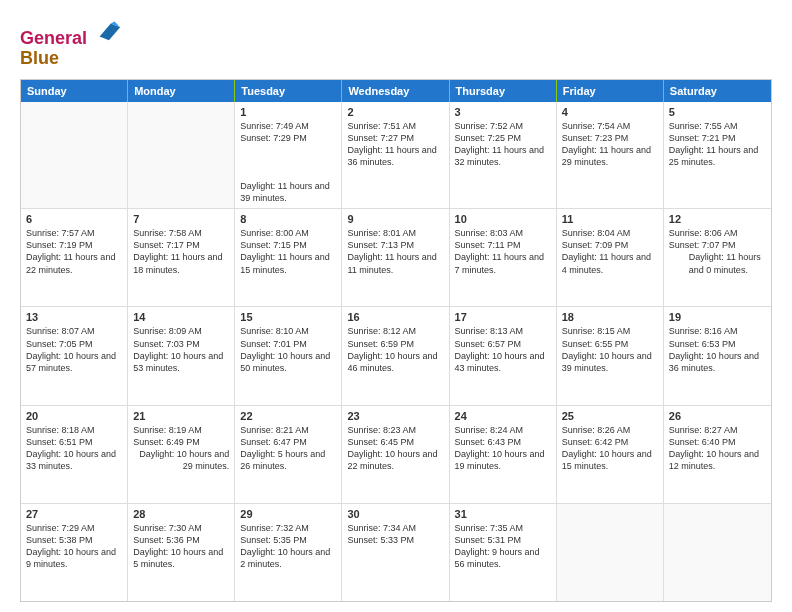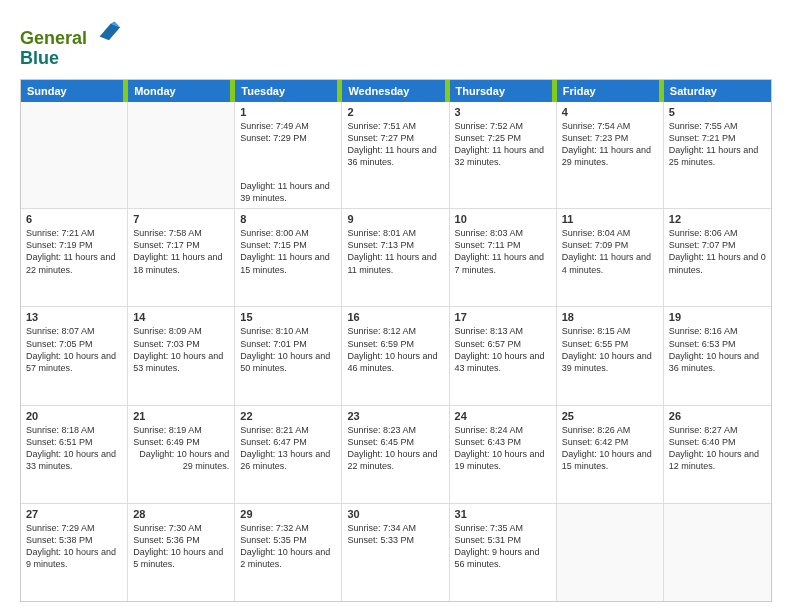--- a/index.html
+++ b/index.html
@@ -64,21 +64,21 @@
       display: grid;
       grid-template-columns: repeat(7, 1fr);
       background: #2277cc;
     }
     .cal-header-cell {
       color: #fff;
       font-size: 11px;
       font-weight: bold;
       padding: 5px 6px;
       text-align: left;
-      border-right: 5px solid #84cc16;
+      border-right: 1px solid #84cc16;
     }
     .cal-header-cell:last-child { border-right: none; }
     .cal-body {
       flex: 1;
       display: flex;
       flex-direction: column;
     }
     .cal-row {
       display: grid;
       grid-template-columns: repeat(7, 1fr);
@@ -110,28 +110,28 @@
   </style>
 </head>
 <body>
 
 <div class="page">
   <div class="header">
     <div class="logo">
       <div>
         <div style="display:flex;align-items:center;">
           <div class="logo-text">
-            <span style="color:#4d7c0f;">General</span>
+            <span style="color:#be185d;">General</span>
             <svg class="logo-icon" viewBox="0 0 30 30">
               <polygon points="6,22 18,8 28,12 16,26" fill="#1a6aaa"></polygon>
               <polygon points="18,8 28,12 22,6" fill="#3399ee"></polygon>
             </svg>
           </div>
         </div>
-        <div class="logo-text" style="color:#0f766e;font-size:18px;font-weight:bold;">Blue</div>
+        <div class="logo-text" style="color:#a16207;font-size:18px;font-weight:bold;">Blue</div>
       </div>
     </div>
     <div class="title-block">
       <div class="month-title"></div>
       <div class="subtitle"></div>
     </div>
   </div>
 
   <div class="calendar">
     <div class="cal-header">
@@ -174,21 +174,21 @@
           <div class="cal-cell">
             <span class="day-num">5</span>
             <div class="cell-line">Sunrise: 7:55 AM</div>
             <div class="cell-line">Sunset: 7:21 PM</div>
             <div class="cell-line" style="white-space: normal;">Daylight: 11 hours and 25 minutes.</div>
           </div>
         </div>
         <div class="cal-row">
           <div class="cal-cell">
             <span class="day-num">6</span>
-            <div class="cell-line">Sunrise: 7:21 AM</div>
+            <div class="cell-line">Sunrise: 7:57 AM</div>
             <div class="cell-line">Sunset: 7:19 PM</div>
             <div class="cell-line" style="white-space: normal;">Daylight: 11 hours and 22 minutes.</div>
           </div>
           <div class="cal-cell">
             <span class="day-num">7</span>
             <div class="cell-line">Sunrise: 7:58 AM</div>
             <div class="cell-line">Sunset: 7:17 PM</div>
             <div class="cell-line" style="white-space: normal;">Daylight: 11 hours and 18 minutes.</div>
           </div>
           <div class="cal-cell">
@@ -212,21 +212,21 @@
           <div class="cal-cell">
             <span class="day-num">11</span>
             <div class="cell-line">Sunrise: 8:04 AM</div>
             <div class="cell-line">Sunset: 7:09 PM</div>
             <div class="cell-line" style="white-space: normal;">Daylight: 11 hours and 4 minutes.</div>
           </div>
           <div class="cal-cell">
             <span class="day-num">12</span>
             <div class="cell-line">Sunrise: 8:06 AM</div>
             <div class="cell-line">Sunset: 7:07 PM</div>
-            <div class="cell-line" style="white-space: normal;">Daylight: 11 hours and 0 minutes.</div>
+            <div class="cell-line" style="white-space: normal; margin-left: 20px;">Daylight: 11 hours and 0 minutes.</div>
           </div>
         </div>
         <div class="cal-row">
           <div class="cal-cell">
             <span class="day-num">13</span>
             <div class="cell-line">Sunrise: 8:07 AM</div>
             <div class="cell-line">Sunset: 7:05 PM</div>
             <div class="cell-line" style="white-space: normal;">Daylight: 10 hours and 57 minutes.</div>
           </div>
           <div class="cal-cell">
@@ -276,21 +276,21 @@
           <div class="cal-cell">
             <span class="day-num">21</span>
             <div class="cell-line">Sunrise: 8:19 AM</div>
             <div class="cell-line">Sunset: 6:49 PM</div>
             <div class="cell-line" style="white-space: normal; text-align: right;">Daylight: 10 hours and 29 minutes.</div>
           </div>
           <div class="cal-cell">
             <span class="day-num">22</span>
             <div class="cell-line">Sunrise: 8:21 AM</div>
             <div class="cell-line">Sunset: 6:47 PM</div>
-            <div class="cell-line" style="white-space: normal;">Daylight: 13 hours and 26 minutes.</div>
+            <div class="cell-line" style="white-space: normal;">Daylight: 5 hours and 26 minutes.</div>
           </div>
           <div class="cal-cell">
             <span class="day-num">23</span>
             <div class="cell-line">Sunrise: 8:23 AM</div>
             <div class="cell-line">Sunset: 6:45 PM</div>
             <div class="cell-line" style="white-space: normal;">Daylight: 10 hours and 22 minutes.</div>
           </div>
           <div class="cal-cell">
             <span class="day-num">24</span>
             <div class="cell-line">Sunrise: 8:24 AM</div>

